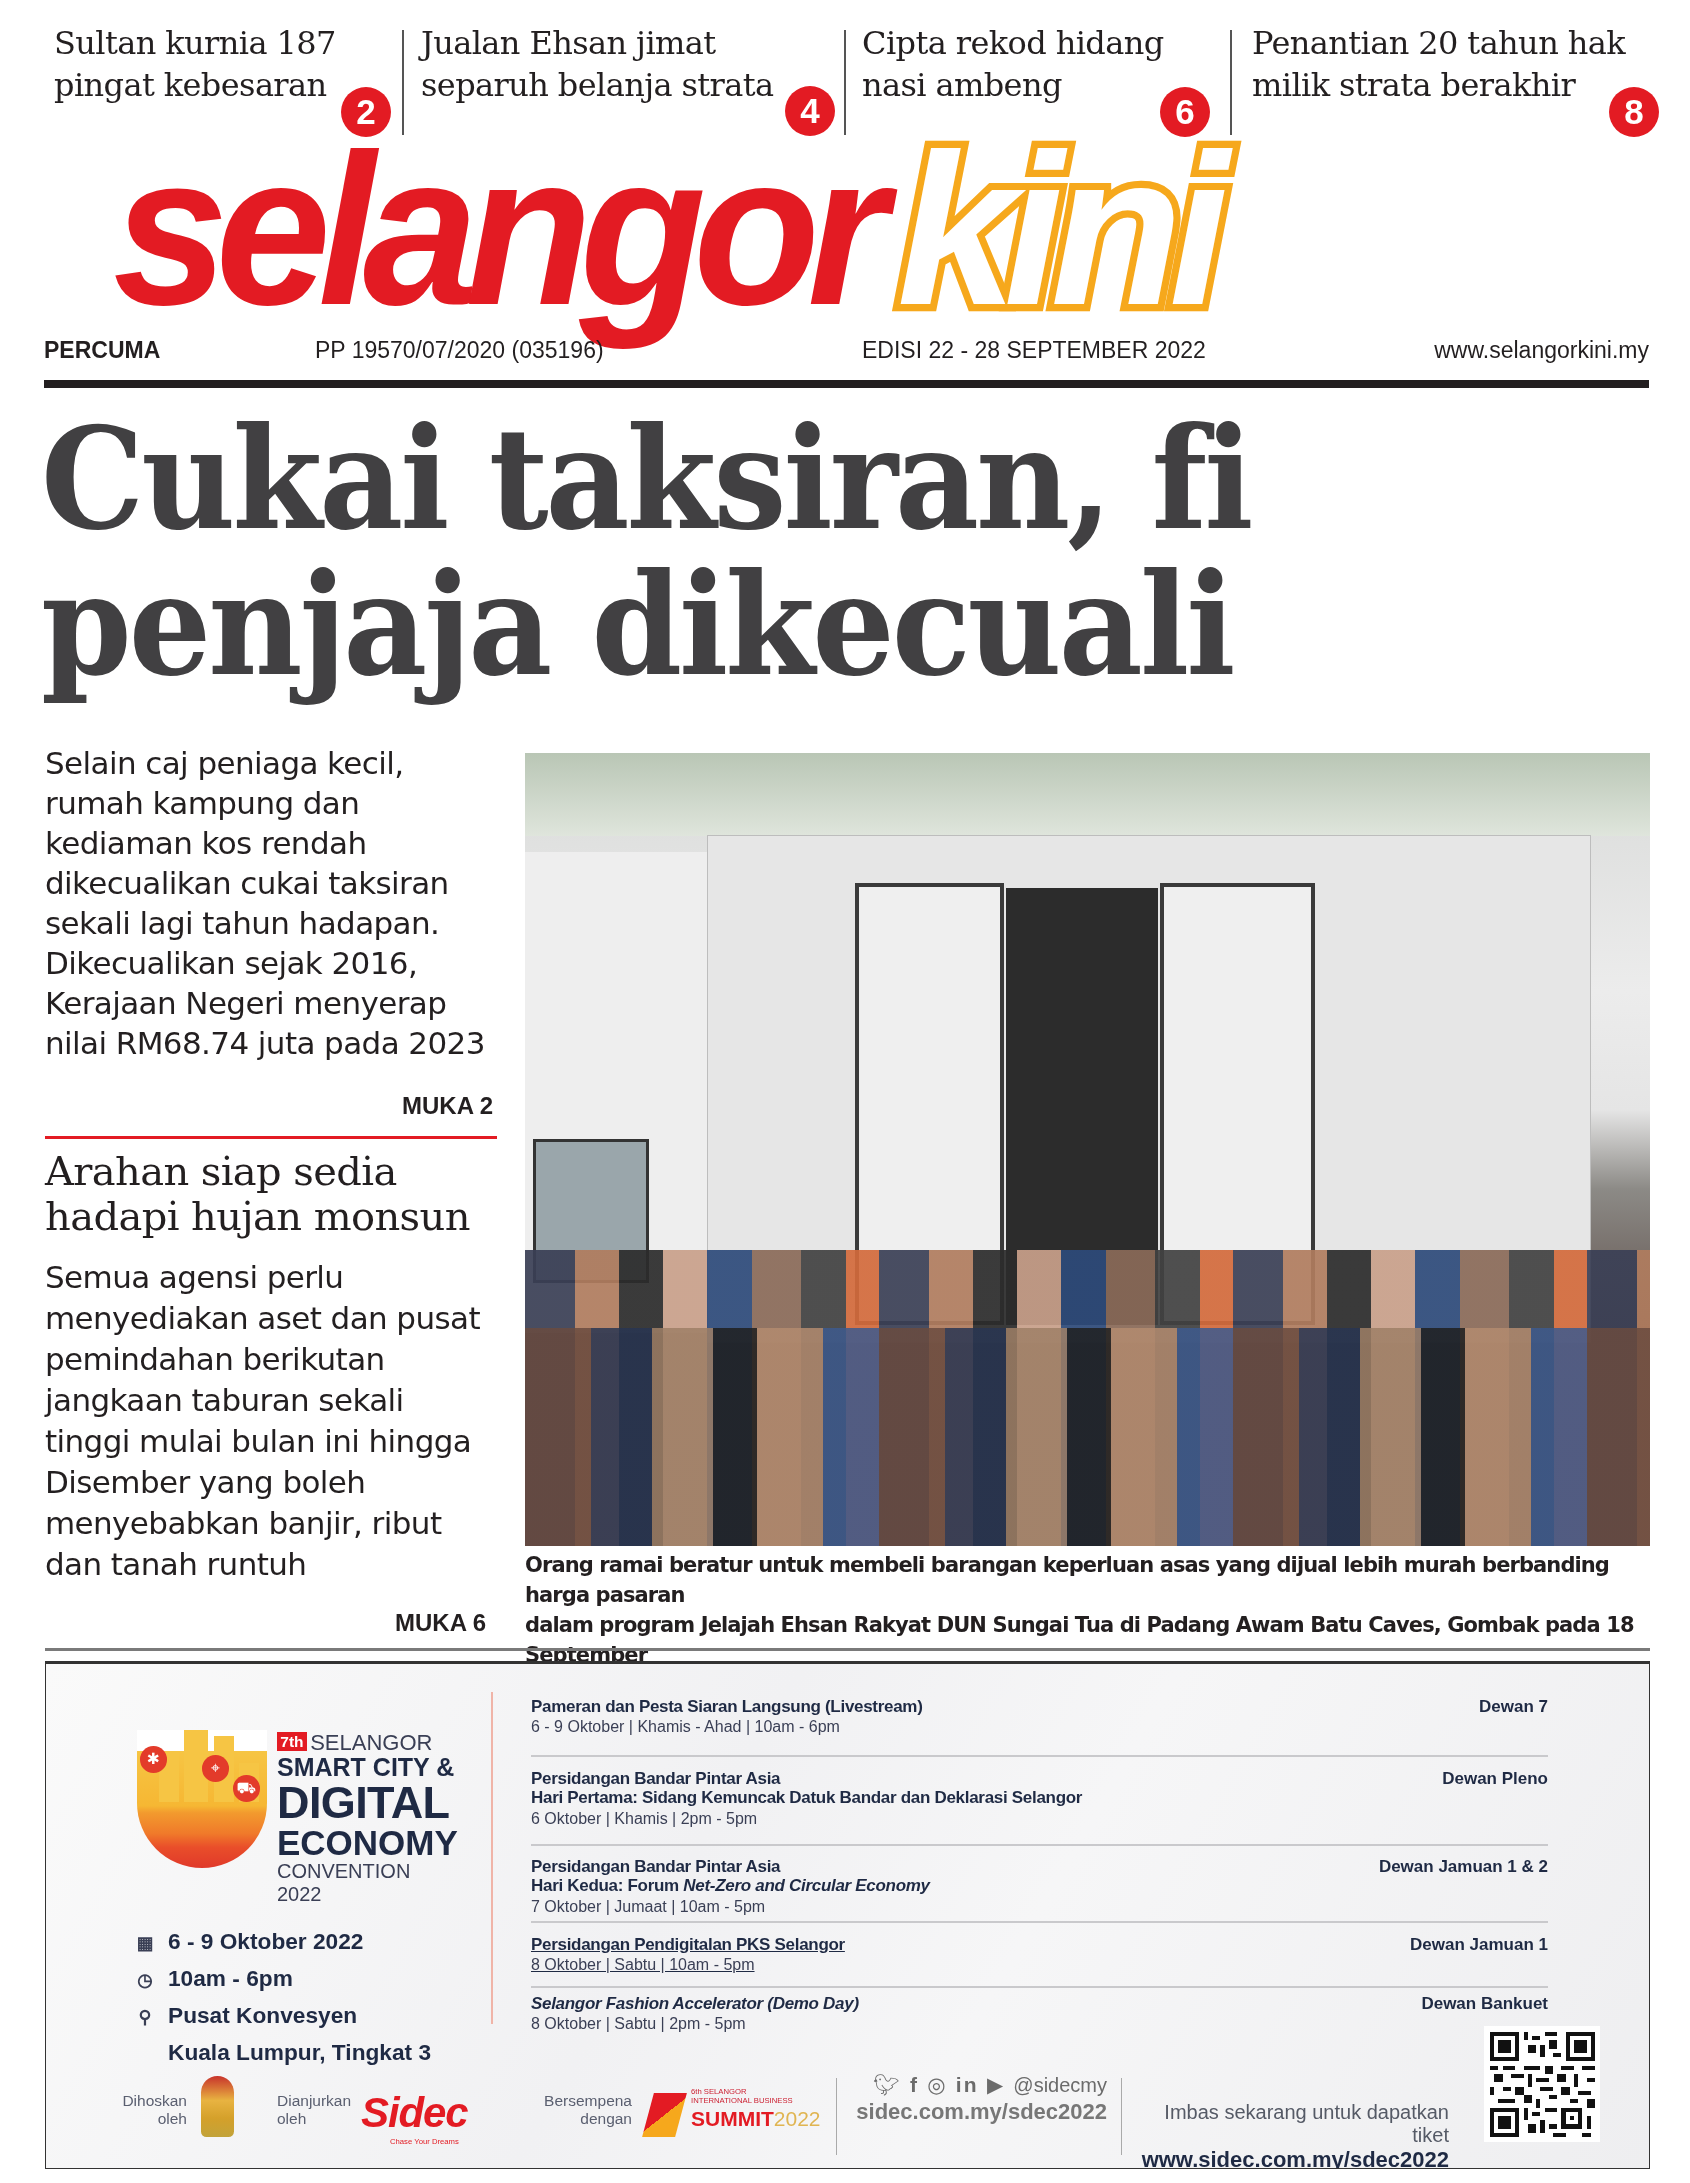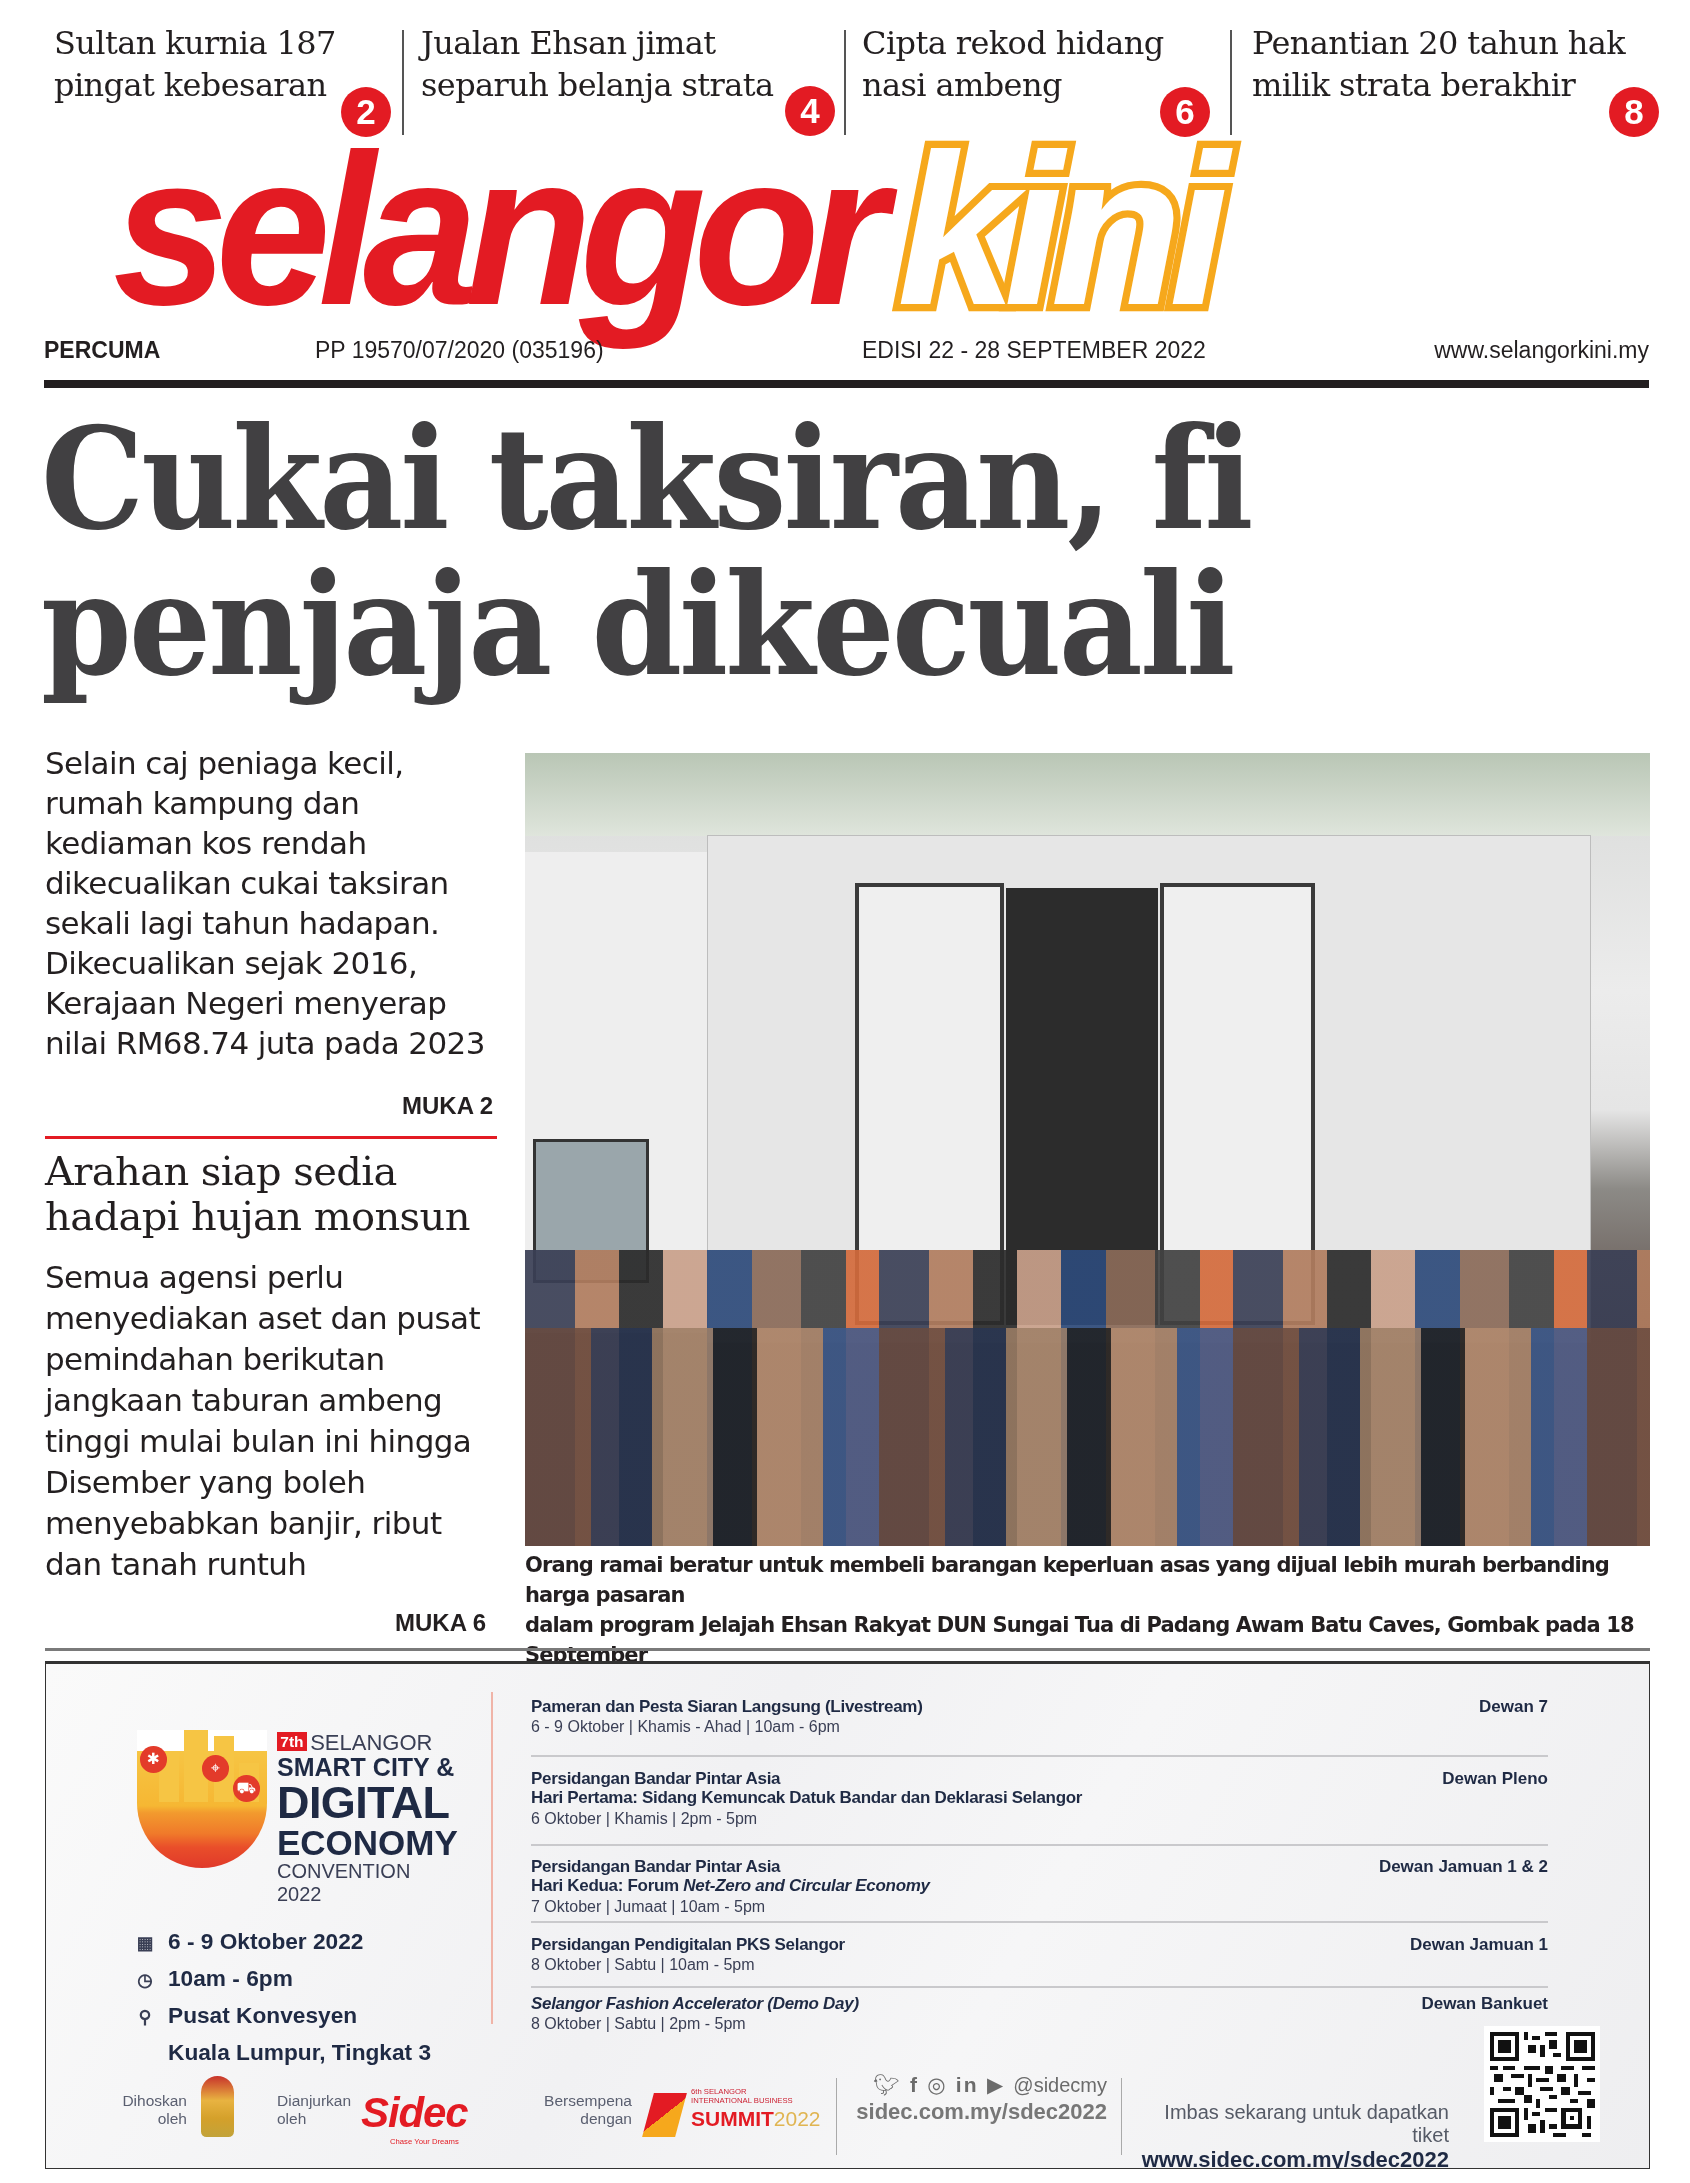--- a/index.html
+++ b/index.html
@@ -153,21 +153,21 @@
 <div class="red-rule"></div>
 
 <div class="sub-head">
   <div>Arahan siap sedia</div>
   <div>hadapi hujan monsun</div>
 </div>
 <div class="sub-body">
   <div>Semua agensi perlu</div>
   <div>menyediakan aset dan pusat</div>
   <div>pemindahan berikutan</div>
-  <div>jangkaan taburan ambeng</div>
+  <div>jangkaan taburan sekali</div>
   <div>tinggi mulai bulan ini hingga</div>
   <div>Disember yang boleh</div>
   <div>menyebabkan banjir, ribut</div>
   <div>dan tanah runtuh</div>
 </div>
 <div class="muka" style="left:395px; top:1609px;">MUKA 6</div>
 
 <div class="photo" title="Crowd queuing in front of a white lorry at Jelajah Ehsan Rakyat sale">
   <div class="sky"></div>
   <div class="cab">
@@ -237,21 +237,21 @@
   <div class="ev-rule" style="top:180px;"></div>
 
   <div class="ev" style="top:193px;">
     <div class="ev-title">Persidangan Bandar Pintar Asia</div>
     <div class="ev-title"><span>Hari Kedua: Forum </span><span class="italic">Net-Zero and Circular Economy</span></div>
     <div class="ev-sub">7 Oktober | Jumaat | 10am - 5pm</div>
     <div class="ev-venue">Dewan Jamuan 1 &amp; 2</div>
   </div>
   <div class="ev-rule" style="top:257px;"></div>
 
-  <div class="ev" style="top:271px;">
+  <div class="ev" style="top:271px;text-decoration:underline;">
     <div class="ev-title">Persidangan Pendigitalan PKS Selangor</div>
     <div class="ev-sub">8 Oktober | Sabtu | 10am - 5pm</div>
     <div class="ev-venue">Dewan Jamuan 1</div>
   </div>
   <div class="ev-rule" style="top:322px;"></div>
 
   <div class="ev" style="top:330px;">
     <div class="ev-title italic">Selangor Fashion Accelerator (Demo Day)</div>
     <div class="ev-sub">8 Oktober | Sabtu | 2pm - 5pm</div>
     <div class="ev-venue">Dewan Bankuet</div>

